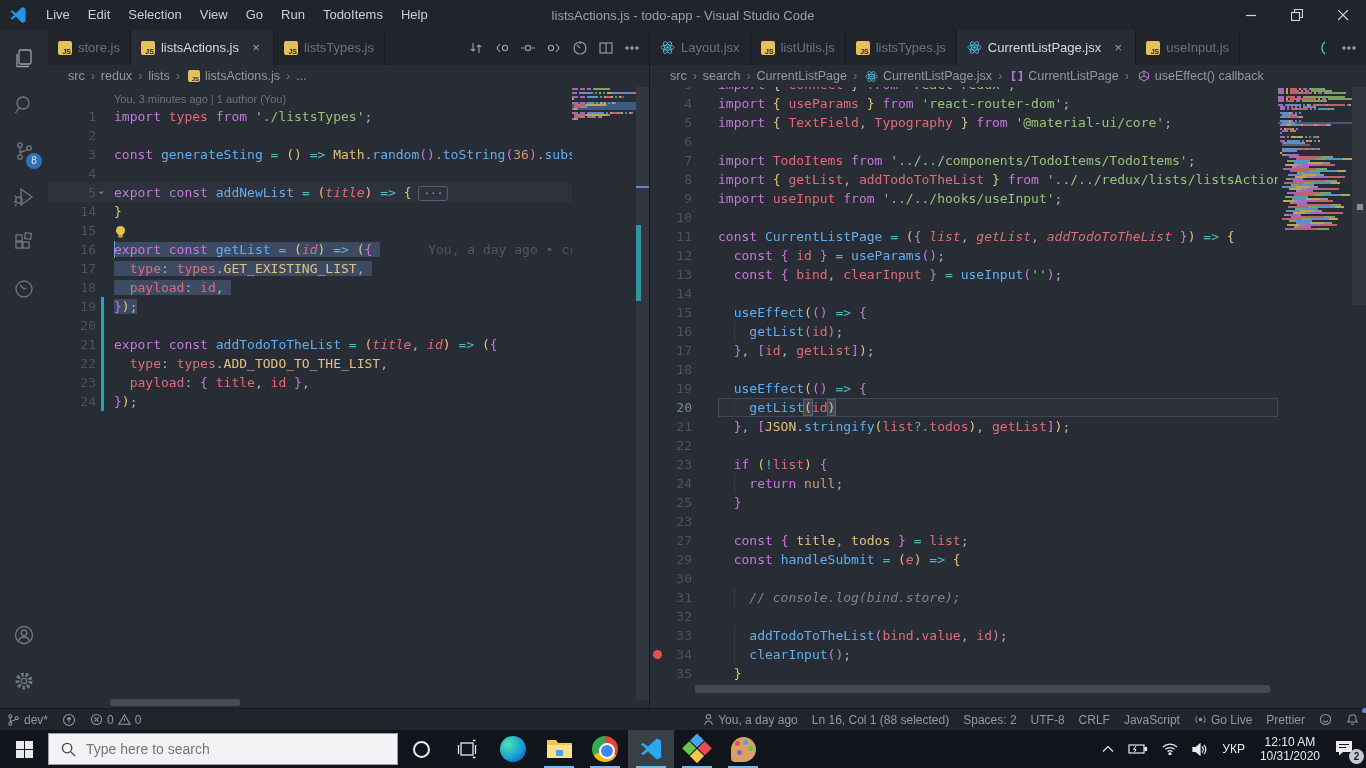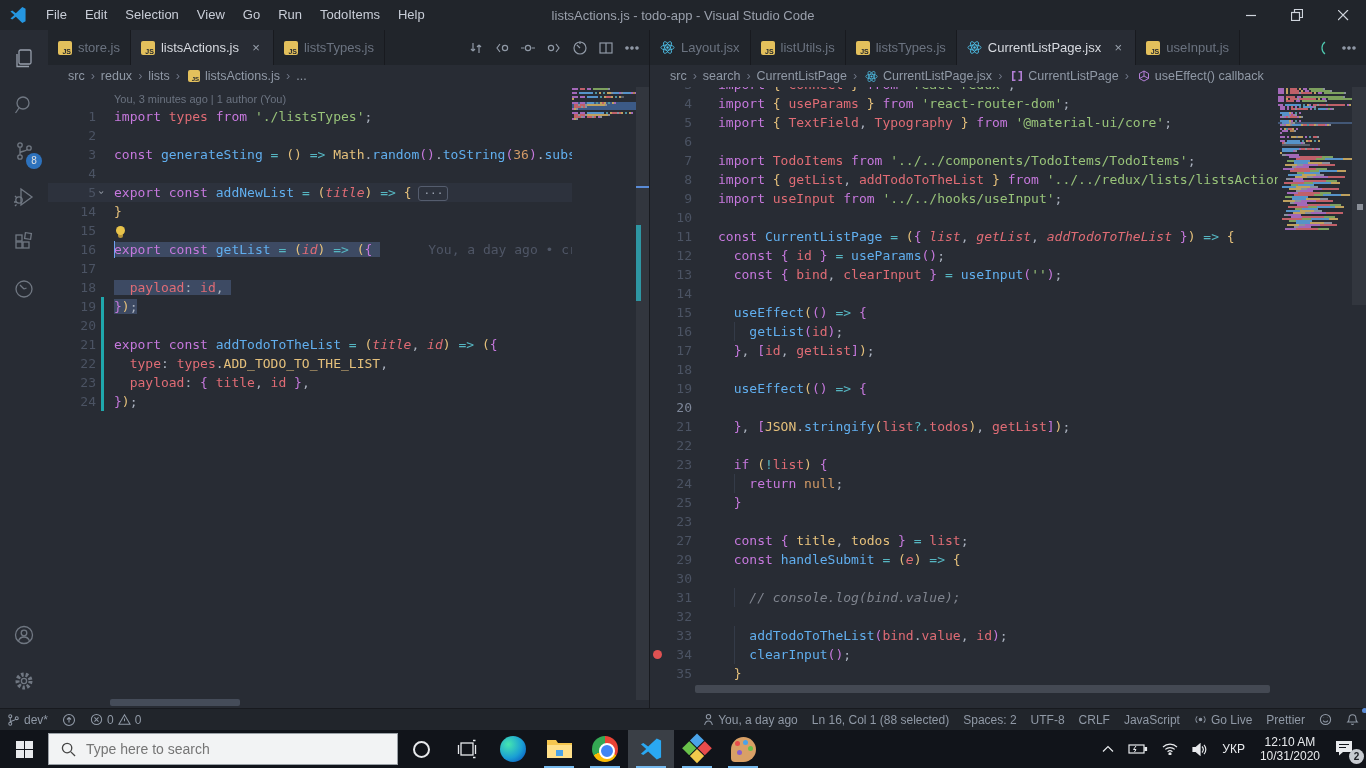--- a/index.html
+++ b/index.html
@@ -160,21 +160,21 @@
 </head>
 <body>
 
 <div class="screen">
 
   <div class="titlebar">
     <svg class="vslogo" viewBox="0 0 100 100">
         <path fill="#2596e0" d="M74 6 38 40 18 25 8 30l22 20L8 70l10 5 20-15 36 34 18-9V15z"></path>
       </svg>
     <div class="menus">
-      <span class="menu-item">File</span>
+      <span class="menu-item">Live</span>
       <span class="menu-item">Edit</span>
       <span class="menu-item">Selection</span>
       <span class="menu-item">View</span>
       <span class="menu-item">Go</span>
       <span class="menu-item">Run</span>
       <span class="menu-item">TodoItems</span>
       <span class="menu-item">Help</span>
     </div>
     <span class="win-title">listsActions.js - todo-app - Visual Studio Code</span>
     <div class="win-controls">
@@ -336,21 +336,21 @@
         <div class="code" id="codeL">
             <div class="crow blame"><span class="gut"><i class="bpslot"></i><i class="lnum"></i><i class="deco"></i></span><span class="ctext"><span><span class="tk-bl">You, 3 minutes ago | 1 author (You)</span></span></span></div>
             <div class="crow"><span class="gut"><i class="bpslot"></i><i class="lnum">1</i><i class="deco"></i></span><span class="ctext"><span><span class="tk-k">import</span><span class="tk-d"> </span><span class="tk-v">types</span><span class="tk-d"> </span><span class="tk-k">from</span><span class="tk-d"> </span><span class="tk-s">'./listsTypes'</span><span class="tk-d">;</span></span></span></div>
             <div class="crow"><span class="gut"><i class="bpslot"></i><i class="lnum">2</i><i class="deco"></i></span><span class="ctext"><span></span></span></div>
             <div class="crow"><span class="gut"><i class="bpslot"></i><i class="lnum">3</i><i class="deco"></i></span><span class="ctext"><span><span class="tk-k">const</span><span class="tk-d"> </span><span class="tk-f">generateSting</span><span class="tk-d"> </span><span class="tk-o">=</span><span class="tk-d"> </span><span class="tk-y">()</span><span class="tk-d"> </span><span class="tk-o">=&gt;</span><span class="tk-d"> </span><span class="tk-y">Math</span><span class="tk-d">.</span><span class="tk-f">random</span><span class="tk-k">()</span><span class="tk-d">.</span><span class="tk-f">toString</span><span class="tk-k">(</span><span class="tk-n">36</span><span class="tk-k">)</span><span class="tk-d">.</span><span class="tk-f">subs</span></span></span></div>
             <div class="crow"><span class="gut"><i class="bpslot"></i><i class="lnum">4</i><i class="deco"></i></span><span class="ctext"><span></span></span></div>
             <div class="crow foldrow"><span class="gut"><i class="bpslot"></i><i class="lnum">5</i><i class="deco"><b class="foldarrow"></b></i></span><span class="ctext"><span><span class="tk-k">export</span><span class="tk-d"> </span><span class="tk-k">const</span><span class="tk-d"> </span><span class="tk-f">addNewList</span><span class="tk-d"> </span><span class="tk-o">=</span><span class="tk-d"> </span><span class="tk-y">(</span><span class="tk-i">title</span><span class="tk-y">)</span><span class="tk-d"> </span><span class="tk-o">=&gt;</span><span class="tk-d"> </span><span class="tk-y">{</span><span class="tk-fb">···</span></span></span></div>
             <div class="crow"><span class="gut"><i class="bpslot"></i><i class="lnum">14</i><i class="deco"></i></span><span class="ctext"><span><span class="tk-y">}</span></span></span></div>
             <div class="crow"><span class="gut"><i class="bpslot"></i><i class="lnum">15</i><i class="deco"></i></span><span class="ctext"><b class="bulb"></b><span></span></span></div>
             <div class="crow"><span class="gut"><i class="bpslot"></i><i class="lnum">16</i><i class="deco"></i></span><span class="ctext"><b class="caret"></b><span class="selbg"><span class="tk-k">export</span><span class="tk-d"> </span><span class="tk-k">const</span><span class="tk-d"> </span><span class="tk-f">getList</span><span class="tk-d"> </span><span class="tk-o">=</span><span class="tk-d"> </span><span class="tk-y">(</span><span class="tk-i">id</span><span class="tk-y">)</span><span class="tk-d"> </span><span class="tk-o">=&gt;</span><span class="tk-d"> </span><span class="tk-y">(</span><span class="tk-k">{</span><span class="tk-d"> </span></span><span class="ghost">You, a day ago • cre</span></span></div>
-            <div class="crow"><span class="gut"><i class="bpslot"></i><i class="lnum">17</i><i class="deco"></i></span></div>
+            <div class="crow"><span class="gut"><i class="bpslot"></i><i class="lnum">17</i><i class="deco"></i></span><span class="ctext"><span class="selbg"><span class="tk-d">  </span><span class="tk-v">type</span><span class="tk-d">: </span><span class="tk-v">types</span><span class="tk-d">.</span><span class="tk-y">GET_EXISTING_LIST</span><span class="tk-d">, </span></span></span></div>
             <div class="crow"><span class="gut"><i class="bpslot"></i><i class="lnum">18</i><i class="deco"></i></span><span class="ctext"><span class="selbg"><span class="tk-d">  </span><span class="tk-v">payload</span><span class="tk-d">: </span><span class="tk-v">id</span><span class="tk-d">, </span></span></span></div>
             <div class="crow"><span class="gut"><i class="bpslot"></i><i class="lnum">19</i><i class="deco"><b class="chgbar"></b></i></span><span class="ctext"><span class="selbg"><span class="tk-k">}</span><span class="tk-y">)</span><span class="tk-d">;</span></span></span></div>
             <div class="crow"><span class="gut"><i class="bpslot"></i><i class="lnum">20</i><i class="deco"><b class="chgbar"></b></i></span><span class="ctext"><span></span></span></div>
             <div class="crow"><span class="gut"><i class="bpslot"></i><i class="lnum">21</i><i class="deco"><b class="chgbar"></b></i></span><span class="ctext"><span><span class="tk-k">export</span><span class="tk-d"> </span><span class="tk-k">const</span><span class="tk-d"> </span><span class="tk-f">addTodoToTheList</span><span class="tk-d"> </span><span class="tk-o">=</span><span class="tk-d"> </span><span class="tk-y">(</span><span class="tk-i">title</span><span class="tk-d">, </span><span class="tk-i">id</span><span class="tk-y">)</span><span class="tk-d"> </span><span class="tk-o">=&gt;</span><span class="tk-d"> </span><span class="tk-y">(</span><span class="tk-k">{</span></span></span></div>
             <div class="crow"><span class="gut"><i class="bpslot"></i><i class="lnum">22</i><i class="deco"><b class="chgbar"></b></i></span><span class="ctext"><span><span class="tk-d">  </span><span class="tk-v">type</span><span class="tk-d">: </span><span class="tk-v">types</span><span class="tk-d">.</span><span class="tk-y">ADD_TODO_TO_THE_LIST</span><span class="tk-d">,</span></span></span></div>
             <div class="crow"><span class="gut"><i class="bpslot"></i><i class="lnum">23</i><i class="deco"><b class="chgbar"></b></i></span><span class="ctext"><span><span class="tk-d">  </span><span class="tk-v">payload</span><span class="tk-d">: </span><span class="tk-k">{</span><span class="tk-d"> </span><span class="tk-v">title</span><span class="tk-d">, </span><span class="tk-v">id</span><span class="tk-d"> </span><span class="tk-k">}</span><span class="tk-d">,</span></span></span></div>
             <div class="crow"><span class="gut"><i class="bpslot"></i><i class="lnum">24</i><i class="deco"><b class="chgbar"></b></i></span><span class="ctext"><span><span class="tk-k">}</span><span class="tk-y">)</span><span class="tk-d">;</span></span></span></div>
           </div>
         <div class="minimap" id="mmL">
             <div class="mrow"><i class="mseg mc-k" style="width: 6px;"></i><i class="mseg mblank" style="width: 2px;"></i><i class="mseg mc-v" style="width: 5px;"></i><i class="mseg mblank" style="width: 2px;"></i><i class="mseg mc-k" style="width: 4px;"></i><i class="mseg mblank" style="width: 2px;"></i><i class="mseg mc-s" style="width: 15px;"></i><i class="mseg mc-d" style="width: 2px;"></i></div>
@@ -474,31 +474,31 @@
             <div class="crow"><span class="gut"><i class="bpslot"></i><i class="lnum">10</i><i class="deco"></i></span><span class="ctext"><span></span></span></div>
             <div class="crow"><span class="gut"><i class="bpslot"></i><i class="lnum">11</i><i class="deco"></i></span><span class="ctext"><span><span class="tk-k">const</span><span class="tk-d"> </span><span class="tk-f">CurrentListPage</span><span class="tk-d"> </span><span class="tk-o">=</span><span class="tk-d"> </span><span class="tk-y">(</span><span class="tk-k">{</span><span class="tk-d"> </span><span class="tk-i">list</span><span class="tk-d">, </span><span class="tk-i">getList</span><span class="tk-d">, </span><span class="tk-i">addTodoToTheList</span><span class="tk-d"> </span><span class="tk-k">}</span><span class="tk-y">)</span><span class="tk-d"> </span><span class="tk-o">=&gt;</span><span class="tk-d"> </span><span class="tk-y">{</span></span></span></div>
             <div class="crow"><span class="gut"><i class="bpslot"></i><i class="lnum">12</i><i class="deco"></i></span><span class="ctext"><span><span class="tk-d">  </span><span class="tk-k">const</span><span class="tk-d"> </span><span class="tk-k">{</span><span class="tk-d"> </span><span class="tk-v">id</span><span class="tk-d"> </span><span class="tk-k">}</span><span class="tk-d"> </span><span class="tk-o">=</span><span class="tk-d"> </span><span class="tk-f">useParams</span><span class="tk-k">()</span><span class="tk-d">;</span></span></span></div>
             <div class="crow"><span class="gut"><i class="bpslot"></i><i class="lnum">13</i><i class="deco"></i></span><span class="ctext"><span><span class="tk-d">  </span><span class="tk-k">const</span><span class="tk-d"> </span><span class="tk-k">{</span><span class="tk-d"> </span><span class="tk-v">bind</span><span class="tk-d">, </span><span class="tk-v">clearInput</span><span class="tk-d"> </span><span class="tk-k">}</span><span class="tk-d"> </span><span class="tk-o">=</span><span class="tk-d"> </span><span class="tk-f">useInput</span><span class="tk-k">(</span><span class="tk-s">''</span><span class="tk-k">)</span><span class="tk-d">;</span></span></span></div>
             <div class="crow"><span class="gut"><i class="bpslot"></i><i class="lnum">14</i><i class="deco"></i></span><span class="ctext"><span></span></span></div>
             <div class="crow"><span class="gut"><i class="bpslot"></i><i class="lnum">15</i><i class="deco"></i></span><span class="ctext"><span><span class="tk-d">  </span><span class="tk-f">useEffect</span><span class="tk-y">(</span><span class="tk-k">()</span><span class="tk-d"> </span><span class="tk-o">=&gt;</span><span class="tk-d"> </span><span class="tk-k">{</span></span></span></div>
             <div class="crow"><span class="gut"><i class="bpslot"></i><i class="lnum">16</i><i class="deco"></i></span><span class="ctext"><b class="iguide" style="left: 2ch;"></b><span><span class="tk-d">    </span><span class="tk-f">getList</span><span class="tk-k">(</span><span class="tk-v">id</span><span class="tk-k">)</span><span class="tk-d">;</span></span></span></div>
             <div class="crow"><span class="gut"><i class="bpslot"></i><i class="lnum">17</i><i class="deco"></i></span><span class="ctext"><span><span class="tk-d">  </span><span class="tk-k">}</span><span class="tk-d">, </span><span class="tk-k">[</span><span class="tk-v">id</span><span class="tk-d">, </span><span class="tk-v">getList</span><span class="tk-k">]</span><span class="tk-y">)</span><span class="tk-d">;</span></span></span></div>
             <div class="crow"><span class="gut"><i class="bpslot"></i><i class="lnum">18</i><i class="deco"></i></span><span class="ctext"><span></span></span></div>
             <div class="crow"><span class="gut"><i class="bpslot"></i><i class="lnum">19</i><i class="deco"></i></span><span class="ctext"><span><span class="tk-d">  </span><span class="tk-f">useEffect</span><span class="tk-y">(</span><span class="tk-k">()</span><span class="tk-d"> </span><span class="tk-o">=&gt;</span><span class="tk-d"> </span><span class="tk-k">{</span></span></span></div>
-            <div class="crow cur"><span class="gut"><i class="bpslot"></i><i class="lnum">20</i><i class="deco"></i></span></div>
+            <div class="crow cur"><span class="gut"><i class="bpslot"></i><i class="lnum">20</i><i class="deco"></i></span><span class="ctext"><b class="iguide" style="left: 2ch;"></b><span><span class="tk-d">    </span><span class="tk-f">getList</span><span class="tk-bm">(</span><span class="tk-v">id</span><span class="tk-bm">)</span></span></span></div>
             <div class="crow"><span class="gut"><i class="bpslot"></i><i class="lnum">21</i><i class="deco"></i></span><span class="ctext"><span><span class="tk-d">  </span><span class="tk-k">}</span><span class="tk-d">, </span><span class="tk-k">[</span><span class="tk-y">JSON</span><span class="tk-d">.</span><span class="tk-f">stringify</span><span class="tk-y">(</span><span class="tk-v">list</span><span class="tk-o">?.</span><span class="tk-v">todos</span><span class="tk-y">)</span><span class="tk-d">, </span><span class="tk-v">getList</span><span class="tk-k">]</span><span class="tk-y">)</span><span class="tk-d">;</span></span></span></div>
             <div class="crow"><span class="gut"><i class="bpslot"></i><i class="lnum">22</i><i class="deco"></i></span><span class="ctext"><span></span></span></div>
             <div class="crow"><span class="gut"><i class="bpslot"></i><i class="lnum">23</i><i class="deco"></i></span><span class="ctext"><span><span class="tk-d">  </span><span class="tk-k">if</span><span class="tk-d"> </span><span class="tk-y">(</span><span class="tk-o">!</span><span class="tk-v">list</span><span class="tk-y">)</span><span class="tk-d"> </span><span class="tk-k">{</span></span></span></div>
             <div class="crow"><span class="gut"><i class="bpslot"></i><i class="lnum">24</i><i class="deco"></i></span><span class="ctext"><b class="iguide" style="left: 2ch;"></b><span><span class="tk-d">    </span><span class="tk-k">return</span><span class="tk-d"> </span><span class="tk-n">null</span><span class="tk-d">;</span></span></span></div>
             <div class="crow"><span class="gut"><i class="bpslot"></i><i class="lnum">25</i><i class="deco"></i></span><span class="ctext"><span><span class="tk-d">  </span><span class="tk-k">}</span></span></span></div>
             <div class="crow"><span class="gut"><i class="bpslot"></i><i class="lnum">23</i><i class="deco"></i></span><span class="ctext"><span></span></span></div>
             <div class="crow"><span class="gut"><i class="bpslot"></i><i class="lnum">27</i><i class="deco"></i></span><span class="ctext"><span><span class="tk-d">  </span><span class="tk-k">const</span><span class="tk-d"> </span><span class="tk-k">{</span><span class="tk-d"> </span><span class="tk-y">title</span><span class="tk-d">, </span><span class="tk-y">todos</span><span class="tk-d"> </span><span class="tk-k">}</span><span class="tk-d"> </span><span class="tk-o">=</span><span class="tk-d"> </span><span class="tk-v">list</span><span class="tk-d">;</span></span></span></div>
             <div class="crow"><span class="gut"><i class="bpslot"></i><i class="lnum">29</i><i class="deco"></i></span><span class="ctext"><span><span class="tk-d">  </span><span class="tk-k">const</span><span class="tk-d"> </span><span class="tk-f">handleSubmit</span><span class="tk-d"> </span><span class="tk-o">=</span><span class="tk-d"> </span><span class="tk-y">(</span><span class="tk-i">e</span><span class="tk-y">)</span><span class="tk-d"> </span><span class="tk-o">=&gt;</span><span class="tk-d"> </span><span class="tk-y">{</span></span></span></div>
             <div class="crow"><span class="gut"><i class="bpslot"></i><i class="lnum">30</i><i class="deco"></i></span></div>
-            <div class="crow"><span class="gut"><i class="bpslot"></i><i class="lnum">31</i><i class="deco"></i></span><span class="ctext"><b class="iguide" style="left: 2ch;"></b><span><span class="tk-d">    </span><span class="tk-c">// console.log(bind.value);</span></span></span></div>
+            <div class="crow"><span class="gut"><i class="bpslot"></i><i class="lnum">31</i><i class="deco"></i></span><span class="ctext"><b class="iguide" style="left: 2ch;"></b><span><span class="tk-d">    </span><span class="tk-c">// console.log(bind.store);</span></span></span></div>
             <div class="crow"><span class="gut"><i class="bpslot"></i><i class="lnum">32</i><i class="deco"></i></span><span class="ctext"><span></span></span></div>
             <div class="crow"><span class="gut"><i class="bpslot"></i><i class="lnum">33</i><i class="deco"></i></span><span class="ctext"><b class="iguide" style="left: 2ch;"></b><span><span class="tk-d">    </span><span class="tk-f">addTodoToTheList</span><span class="tk-k">(</span><span class="tk-v">bind</span><span class="tk-d">.</span><span class="tk-v">value</span><span class="tk-d">, </span><span class="tk-v">id</span><span class="tk-k">)</span><span class="tk-d">;</span></span></span></div>
             <div class="crow"><span class="gut"><i class="bpslot"><b class="bpdot"></b></i><i class="lnum">34</i><i class="deco"></i></span><span class="ctext"><b class="iguide" style="left: 2ch;"></b><span><span class="tk-d">    </span><span class="tk-f">clearInput</span><span class="tk-k">()</span><span class="tk-d">;</span></span></span></div>
             <div class="crow"><span class="gut"><i class="bpslot"></i><i class="lnum">35</i><i class="deco"></i></span><span class="ctext"><span><span class="tk-d">  </span><span class="tk-y">}</span></span></span></div>
           </div>
         <div class="minimap" id="mmR">
             <div class="mrow"><i class="mseg mc-k" style="width: 6px;"></i><i class="mseg mblank" style="width: 2px;"></i><i class="mseg mc-y" style="width: 2px;"></i><i class="mseg mblank" style="width: 2px;"></i><i class="mseg mc-v" style="width: 7px;"></i><i class="mseg mblank" style="width: 2px;"></i><i class="mseg mc-y" style="width: 2px;"></i><i class="mseg mblank" style="width: 2px;"></i><i class="mseg mc-k" style="width: 4px;"></i><i class="mseg mblank" style="width: 2px;"></i><i class="mseg mc-s" style="width: 14px;"></i><i class="mseg mc-d" style="width: 2px;"></i></div>
             <div class="mrow"><i class="mseg mc-k" style="width: 6px;"></i><i class="mseg mblank" style="width: 2px;"></i><i class="mseg mc-y" style="width: 2px;"></i><i class="mseg mblank" style="width: 2px;"></i><i class="mseg mc-v" style="width: 9px;"></i><i class="mseg mblank" style="width: 2px;"></i><i class="mseg mc-y" style="width: 2px;"></i><i class="mseg mblank" style="width: 2px;"></i><i class="mseg mc-k" style="width: 4px;"></i><i class="mseg mblank" style="width: 2px;"></i><i class="mseg mc-s" style="width: 19px;"></i><i class="mseg mc-d" style="width: 2px;"></i></div>
             <div class="mrow"><i class="mseg mc-k" style="width: 6px;"></i><i class="mseg mblank" style="width: 2px;"></i><i class="mseg mc-y" style="width: 2px;"></i><i class="mseg mblank" style="width: 2px;"></i><i class="mseg mc-v" style="width: 9px;"></i><i class="mseg mc-d" style="width: 2px;"></i><i class="mseg mc-v" style="width: 11px;"></i><i class="mseg mblank" style="width: 2px;"></i><i class="mseg mc-y" style="width: 2px;"></i><i class="mseg mblank" style="width: 2px;"></i><i class="mseg mc-k" style="width: 4px;"></i><i class="mseg mblank" style="width: 2px;"></i><i class="mseg mc-s" style="width: 20px;"></i><i class="mseg mc-d" style="width: 2px;"></i></div>
             <div class="mrow"></div>

